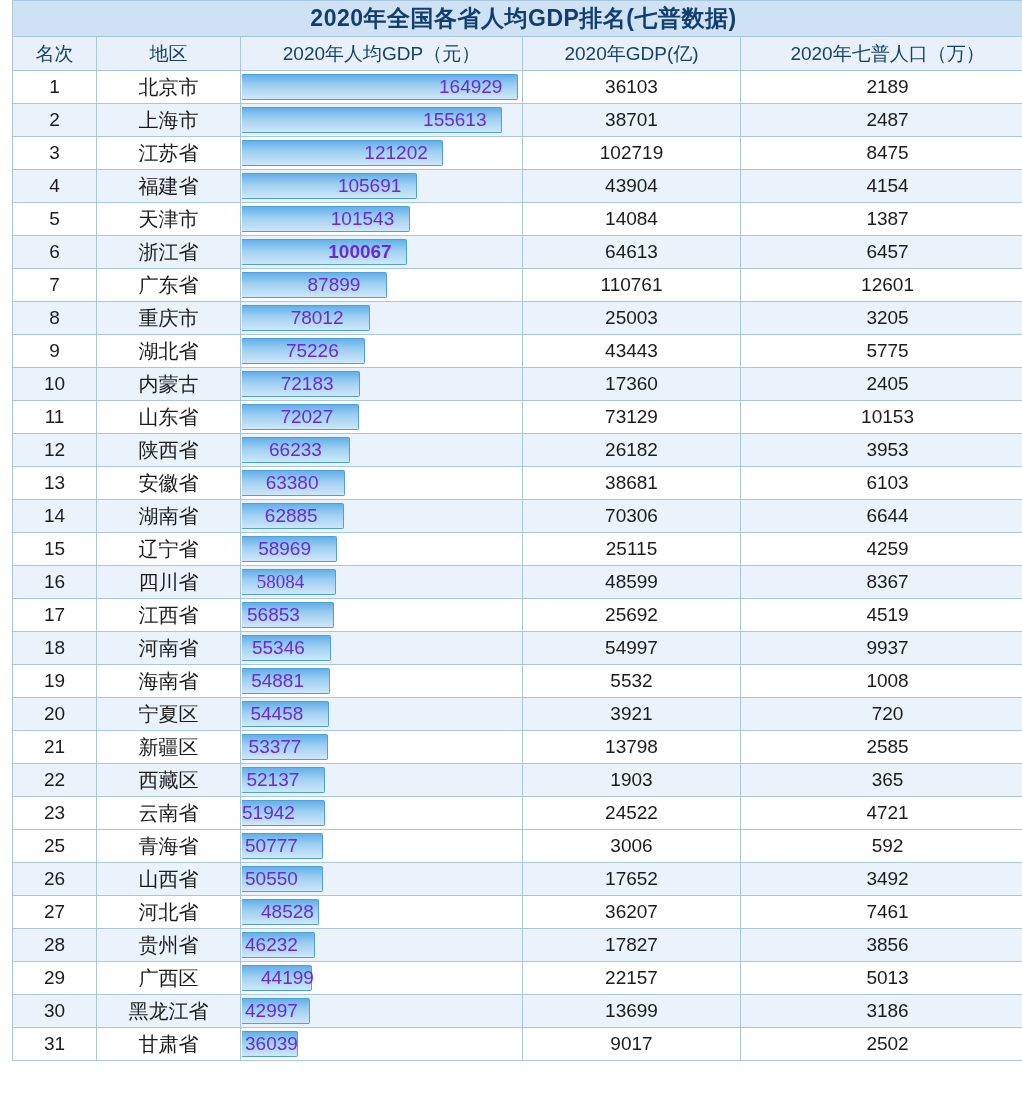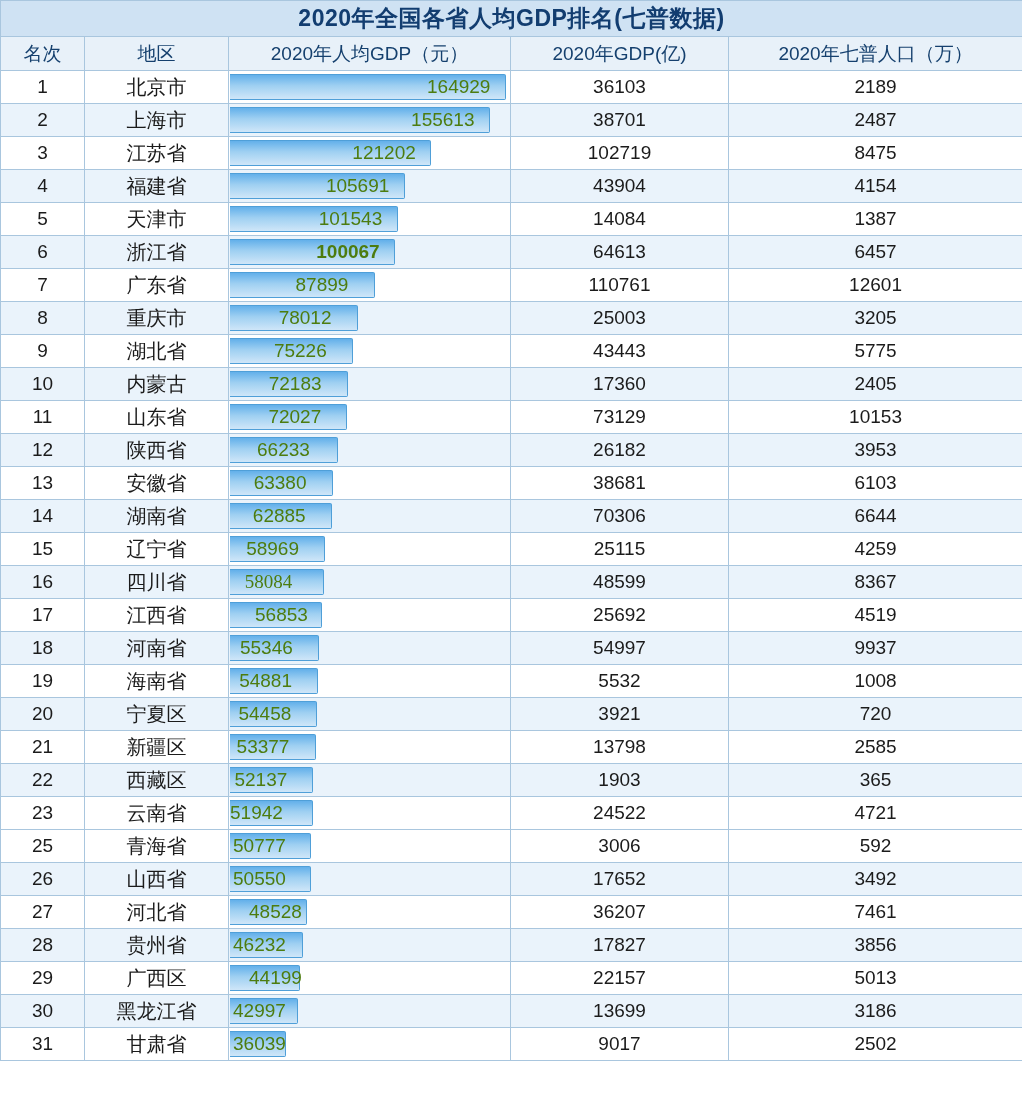--- a/index.html
+++ b/index.html
@@ -8,20 +8,21 @@
     background: #ffffff;
   }
   body {
     width: 1022px;
     font-family: "Liberation Sans", sans-serif;
     color: #1a1a1a;
   }
   .sheet {
     width: 870px;
     position: relative;
+    margin-left: 12px;
   }
   table.grid {
     border-collapse: collapse;
     width: 1022px;
     table-layout: fixed;
   }
   table.grid td, table.grid th {
     border: 1px solid #a9c6de;
     padding: 0;
     margin: 0;
@@ -70,21 +71,21 @@
     border: 1px solid #4f9fd8;
     border-left: none;
     border-radius: 0 2px 2px 0;
   }
   .bar-label {
     position: absolute;
     top: 0; bottom: 0;
     display: flex;
     align-items: center;
     font-size: 19px;
-    color: #4d7c0f;
+    color: #6d28d9;
     white-space: nowrap;
   }
   
   col.c-rank   { width: 84px; }
   col.c-region { width: 144px; }
   col.c-bar    { width: 282px; }
   col.c-gdp    { width: 218px; }
   col.c-pop    { width: 294px; }
 </style>
 </head>
@@ -270,21 +271,21 @@
             <div class="bar-label" style="left: 15.6282px; font-family: Liberation Serif, serif;">58084</div>
           </td>
           <td class="gdp">48599</td>
           <td class="pop">8367</td>
         </tr>
         <tr class="even">
           <td class="rank">17</td>
           <td class="region">江西省</td>
           <td class="bar-cell">
             <div class="bar" style="width: 91.527px;"></div>
-            <div class="bar-label" style="left: 26px;">56853</div>
+            <div class="bar-label" style="left: 6px;">56853</div>
           </td>
           <td class="gdp">25692</td>
           <td class="pop">4519</td>
         </tr>
         <tr class="odd">
           <td class="rank">18</td>
           <td class="region">河南省</td>
           <td class="bar-cell">
             <div class="bar" style="width: 88.9548px;"></div>
             <div class="bar-label" style="left: 10.9548px;">55346</div>

